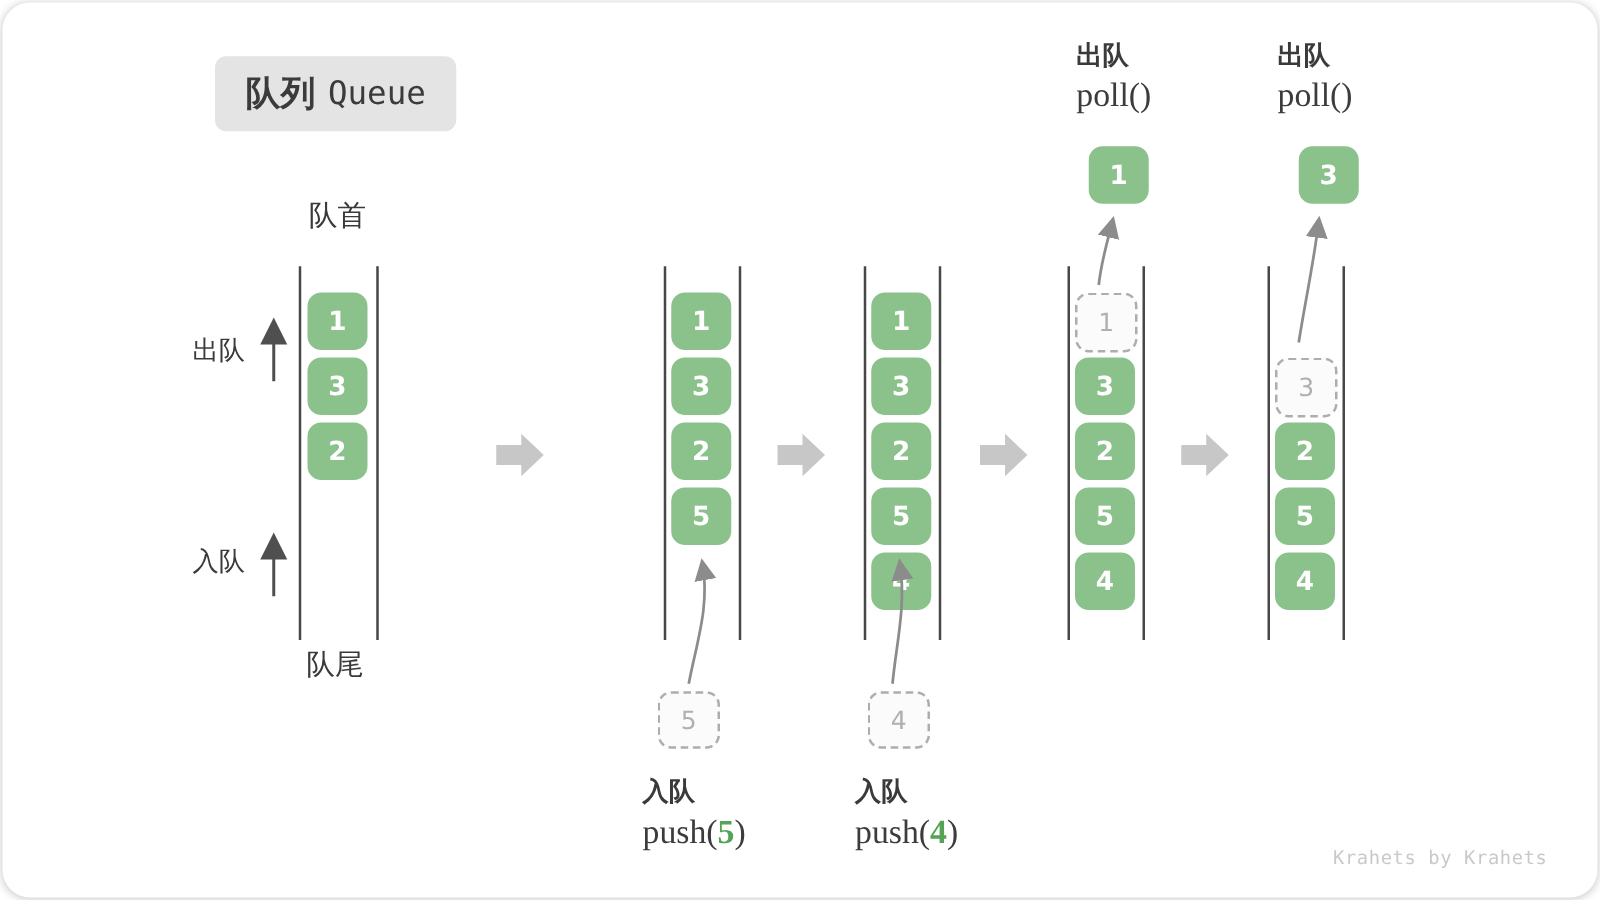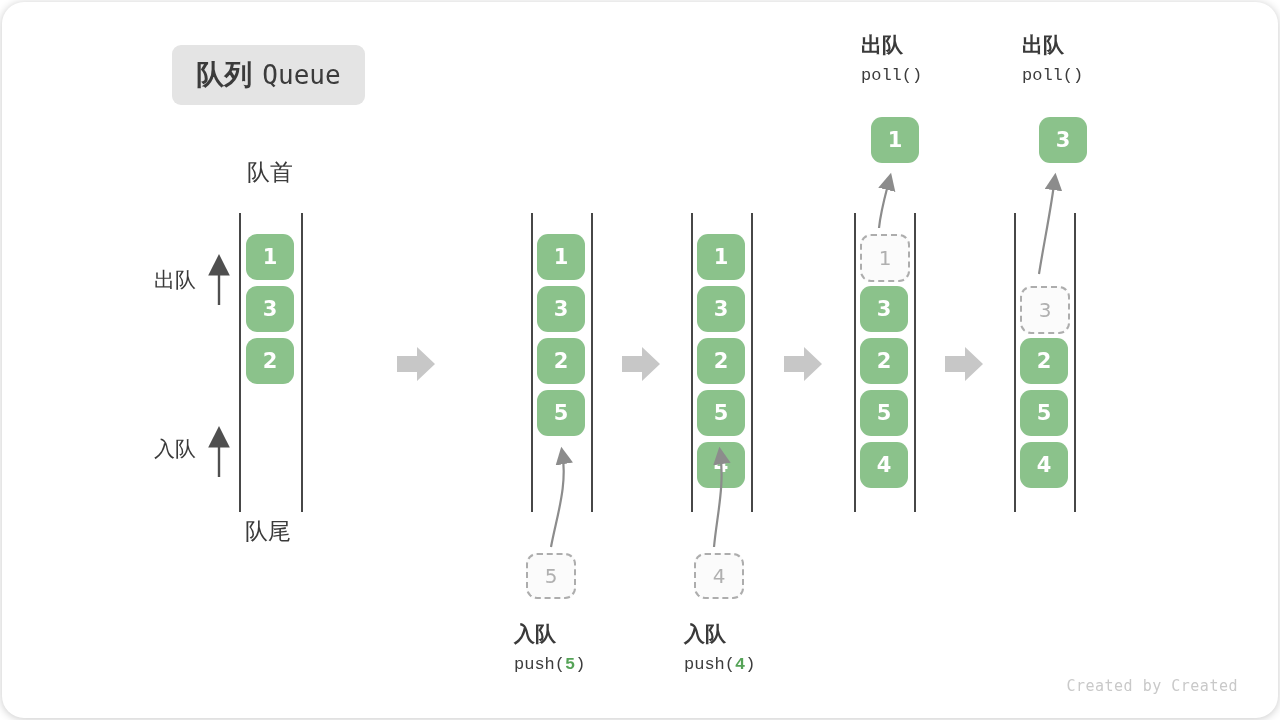--- a/index.html
+++ b/index.html
@@ -44,22 +44,22 @@
   .qx1{left:244px}.qx2{left:535px}.qx3{left:695px}.qx4{left:858px}.qx5{left:1018px}
   .s0{top:232px}.s1{top:284px}.s2{top:336px}.s3{top:388px}.s4{top:440px}
   .float-1{left:869px;top:115px;}
   .float-2{left:1037px;top:115px;}
   .gin-1{left:524px;top:551px;height:42px;}
   .gin-2{left:692px;top:551px;height:42px;}
 
   
   .op{position:absolute;white-space:nowrap;}
   .op-zh{font-size:21px;font-weight:600;color:#3a3a3a;line-height:30px;}
-  .op-code{font-family:Liberation Mono, monospace;
-           font-size:17px;color:#3c3c3c;line-height:32px;}
+  .op-code{font-family:Liberation Serif, serif;
+           font-size:27px;color:#3c3c3c;line-height:32px;}
   .op-arg{color:var(--code-green,#55a357);font-weight:bold;}
   .op-push1{left:512px;top:617px;}
   .op-push2{left:682px;top:617px;}
   .op-poll1{left:859px;top:28px;}
   .op-poll2{left:1020px;top:28px;}
 
   .watermark{position:absolute;right:40px;bottom:23px;color:#c9c9c9;
              font-size:15px;letter-spacing:0.5px;}
 
   .arrow-layer{position:absolute;left:0;top:0;width:1280px;height:720px;
@@ -133,21 +133,21 @@
   </div>
   <div class="op op-poll1">
     <div class="op-zh">出队</div>
     <div class="op-code">poll()</div>
   </div>
   <div class="op op-poll2">
     <div class="op-zh">出队</div>
     <div class="op-code">poll()</div>
   </div>
 
-  <div class="watermark mono">Created by Created</div>
+  <div class="watermark mono">Krahets by Krahets</div>
 
   <svg class="arrow-layer" viewBox="0 0 1280 720">
     <defs>
       <marker id="mGray" markerWidth="10" markerHeight="10" refX="6" refY="4" orient="auto">
         <path d="M0,0 L8,4 L0,8 Z" fill="#8c8c8c"></path>
       </marker>
       <marker id="mDark" markerWidth="11" markerHeight="11" refX="6.5" refY="4.5" orient="auto">
         <path d="M0,0 L9,4.5 L0,9 Z" fill="#4f4f4f"></path>
       </marker>
     </defs>

